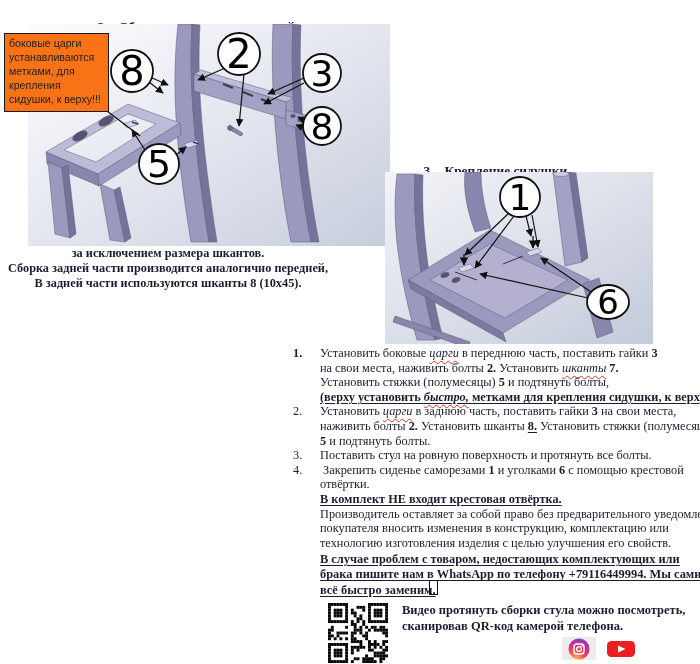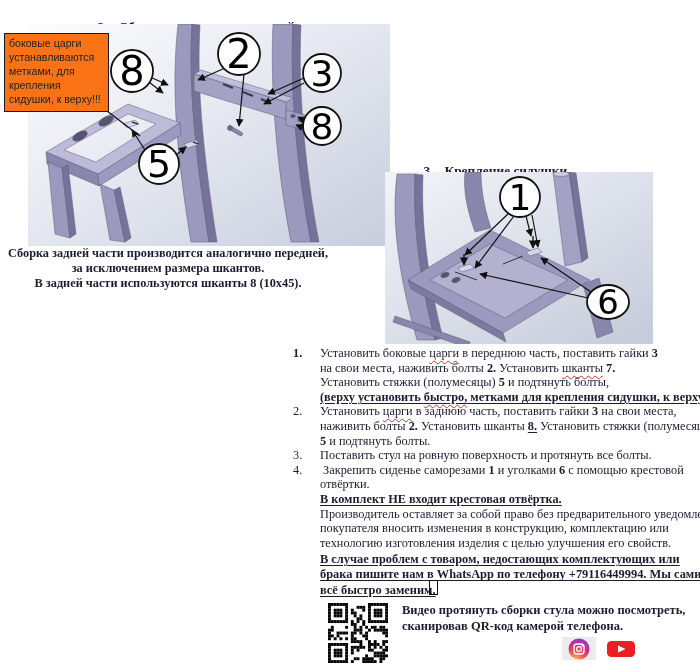--- a/index.html
+++ b/index.html
@@ -17,21 +17,21 @@
            font-weight:bold;line-height:15px;}
   .caption .rline{white-space:pre;}
   .instr{left:293px;top:346px;width:407px;font-size:12.3px;line-height:14.6px;}
   .li{display:flex;}
   .num{width:27px;flex:0 0 27px;}
   .licontent{flex:1;}
   .rline{white-space:pre;}
   .b{font-weight:bold;}
   .u{text-decoration-line:underline;text-decoration-thickness:1.3px;text-underline-offset:2px;}
   .w{text-decoration-line:underline;text-decoration-style:wavy;text-decoration-color:#d22f27;
-     text-decoration-thickness:1px;text-underline-offset:2.5px;}
+     text-decoration-thickness:1px;text-underline-offset:2.5px;font-style:italic;}
   .whatsapp{left:320px;top:552px;width:380px;font-size:12.4px;line-height:15.4px;}
   .whatsapp .rline{white-space:pre;font-weight:bold;text-decoration-line:underline;
                    text-decoration-thickness:1.3px;text-underline-offset:2px;}
   .anchor-marker{left:429px;top:580px;width:7px;height:13px;border:1.8px solid #111;}
   .qr{left:328px;top:603px;}
   .qrtext{left:402px;top:603px;width:290px;font-size:12.5px;font-weight:bold;line-height:15.8px;}
   .qrtext .rline{white-space:pre;}
   .ig-chip{left:562px;top:637px;width:34px;height:23px;background:#ececec;display:flex;
            align-items:center;justify-content:center;}
   .yt{left:607px;top:641px;}
@@ -139,22 +139,22 @@
       <g>
         <circle cx="131" cy="140" r="20" fill="#fff" stroke="#111" stroke-width="1.8"></circle>
         <text class="callout" x="131" y="140" dominant-baseline="central" font-size="38">5</text>
       </g>
     </g>
   </svg>
 
   <div class="abs notebox">боковые царги устанавливаются метками, для крепления сидушки, к верху!!!</div>
 
   <div class="abs caption">
+      <div class="rline">за исключением размера шкантов.</div>
       <div class="rline">Сборка задней части производится аналогично передней,</div>
-      <div class="rline">за исключением размера шкантов.</div>
       <div class="rline">В задней части используются шканты <span class="b">8</span> (10x45).</div>
     </div>
 
   <div class="abs h-title" style="left:410px;top:147px;">
     <span class="hnum">3.</span><span>Крепление сидушки.</span>
   </div>
 
   <svg class="abs fig2" width="268" height="172" viewBox="0 0 268 172">
     <defs>
       <linearGradient id="bg2" x1="0" y1="0" x2="0.9" y2="1">

